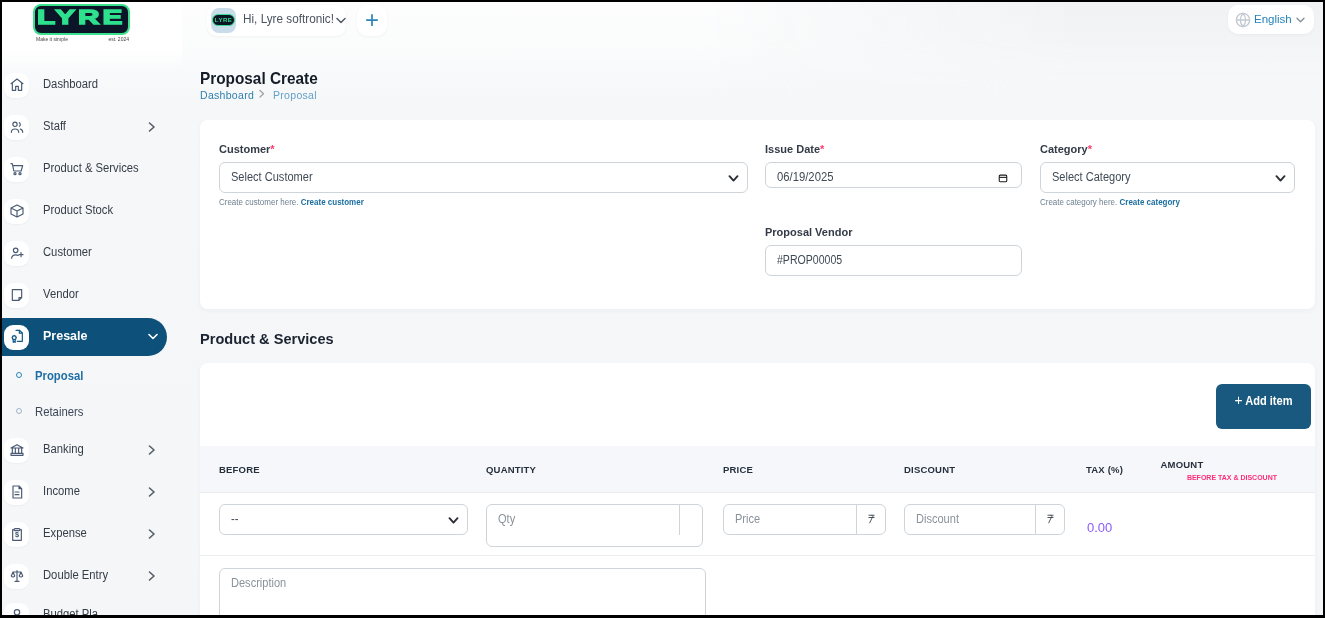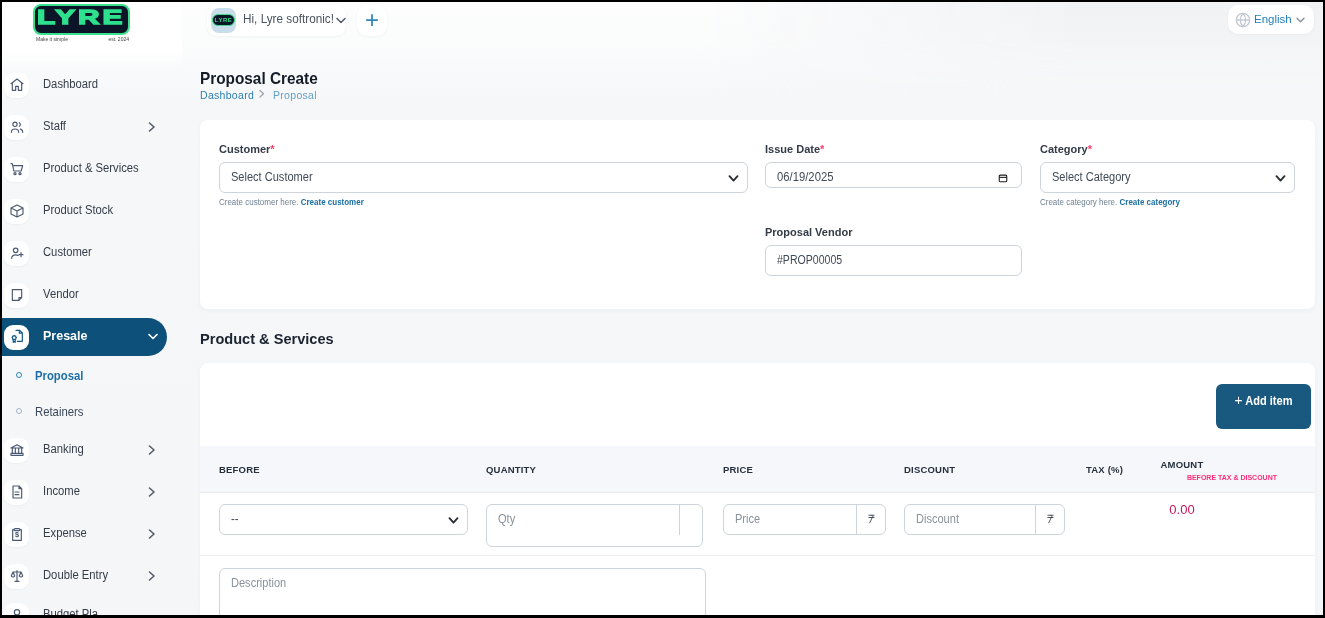--- a/index.html
+++ b/index.html
@@ -225,18 +225,18 @@
     <path d="M1.5 1.2 L5.5 5.6 L9.5 1.2" class="cheviconsvg" style="stroke:#2b3035;stroke-width:1.9"></path>
   </svg>
 <div class="abs inp" style="left:486px;top:504px;width:217px;height:43px"><span class="ph ct">Qty</span></div>
 <div class="abs" style="left:679px;top:504px;width:1px;height:31px;background:#ced4da"></div>
 <div class="abs inp" style="left:723px;top:504px;width:163px;height:31px"><span class="ph ct">Price</span><div class="abs suffix" style="left:132px;top:0;width:30px;height:29px;line-height:27px"><svg width="7" height="10" viewBox="0 0 8 11" style="position:relative;top:2px" fill="none" stroke="#3c434b" stroke-width="1" stroke-linecap="round">
         <path d="M1 1.2 H7 M1 3.8 H7 M4.2 1.2 C6.3 1.4 6.3 3.6 4.2 3.8 M4.9 3.8 L2 9.8"></path>
       </svg></div></div>
 <div class="abs inp" style="left:904px;top:504px;width:161px;height:31px"><span class="ph ct">Discount</span><div class="abs suffix" style="left:130px;top:0;width:30px;height:29px;line-height:27px"><svg width="7" height="10" viewBox="0 0 8 11" style="position:relative;top:2px" fill="none" stroke="#3c434b" stroke-width="1" stroke-linecap="round">
         <path d="M1 1.2 H7 M1 3.8 H7 M4.2 1.2 C6.3 1.4 6.3 3.6 4.2 3.8 M4.9 3.8 L2 9.8"></path>
       </svg></div></div>
-<div class="abs" style="left:1087px;top:502px;width:190px;text-align:center;font-size:13px;color:#be185d">0.00</div>
+<div class="abs" style="left:1087px;top:520px;width:190px;text-align:left;font-size:13px;color:#8b5cf6">0.00</div>
 <div class="abs rowline"></div>
 
 <div class="abs inp" style="left:219px;top:568px;width:487px;height:60px">
     <span class="ph ct" style="position:absolute;top:7px;line-height:14px">Description</span>
   </div>
 
 </body></html>

